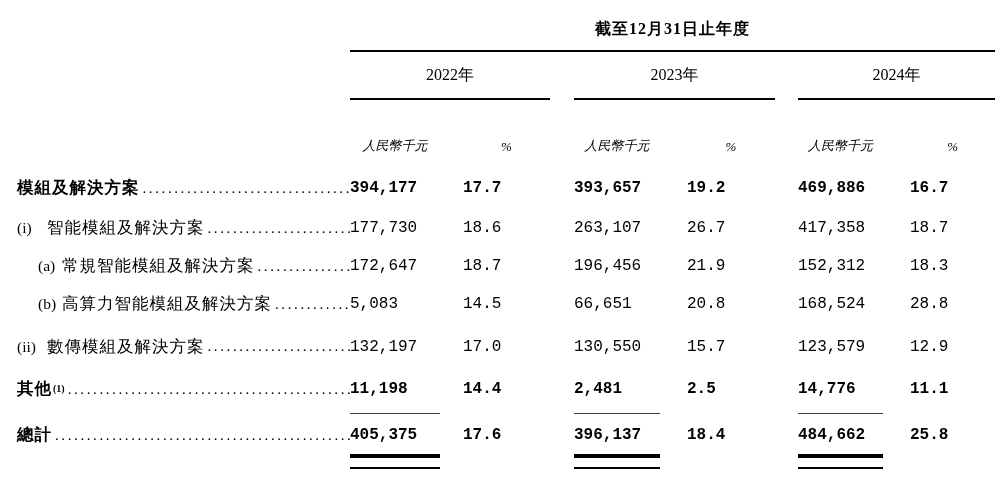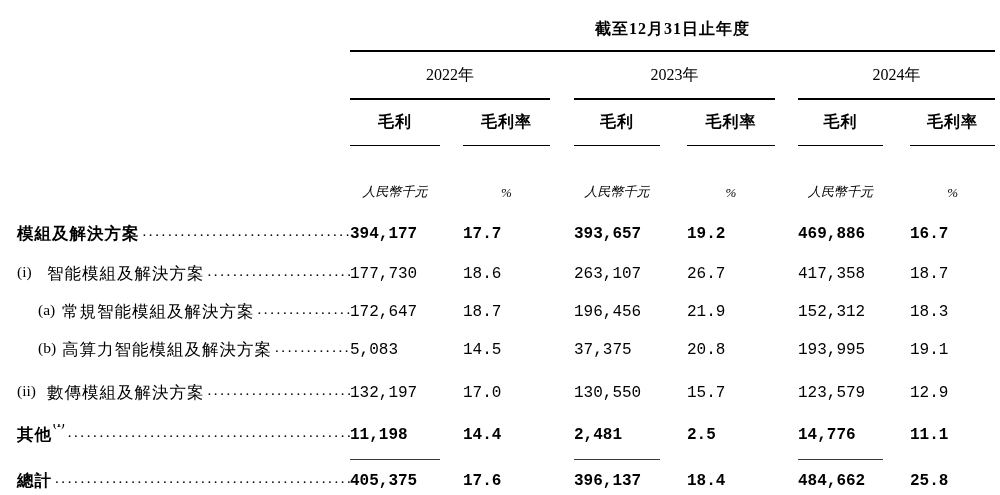--- a/index.html
+++ b/index.html
@@ -60,21 +60,21 @@
   tr.r-data td { height: 38px; font-size: 16px; }
   tr.r-data.first td { height: 42px; }
   tr.r-data.tall td { height: 47px; }
   tr.r-data.total td { height: 36px; }
   tr.bold .num, tr.bold .lab .txt, tr.bold .lab sup { font-weight: 700; }
 
   .num { text-align: left; white-space: nowrap; font-size: 16px; font-family: Liberation Mono, monospace; }
 
   .lab {
     display: flex;
-    align-items: flex-start;
+    align-items: center;
     padding-left: 12px;
     font-size: 16.5px;
     white-space: nowrap;
     overflow: hidden;
   }
   .lab .txt { flex: none; letter-spacing: 1px; }
   .lab .pfx { flex: none; width: 30px; font-size: 15.5px; letter-spacing: 0; }
   .lab.lvl2 { padding-left: 33px; }
   .lab.lvl2 .pfx { width: 24px; }
   .lab sup { font-size: 10px; line-height: 0; vertical-align: super; margin-left: 1px; }
@@ -125,34 +125,20 @@
 
     <tr>
       <td></td>
       <td class="year-cell" colspan="3">2022年</td>
       <td></td>
       <td class="year-cell" colspan="3">2023年</td>
       <td></td>
       <td class="year-cell" colspan="3">2024年</td>
     </tr>
 
-    <tr>
-      <td></td>
-      <td class="colh-cell">毛利</td>
-      <td></td>
-      <td class="colh-cell">毛利率</td>
-      <td></td>
-      <td class="colh-cell">毛利</td>
-      <td></td>
-      <td class="colh-cell">毛利率</td>
-      <td></td>
-      <td class="colh-cell">毛利</td>
-      <td></td>
-      <td class="colh-cell">毛利率</td>
-    </tr>
 
     <tr>
       <td></td>
       <td class="unit-cell">人民幣千元</td>
       <td></td>
       <td class="unit-cell">%</td>
       <td></td>
       <td class="unit-cell">人民幣千元</td>
       <td></td>
       <td class="unit-cell">%</td>
@@ -229,27 +215,27 @@
         <div class="lab lvl2">
           <span class="pfx">(b)</span>
           <span class="txt">高算力智能模組及解決方案</span>
           <span class="leader"></span>
         </div>
       </td>
       <td class="num">5,083</td>
       <td></td>
       <td class="num">14.5</td>
       <td></td>
-      <td class="num">37,375</td>
+      <td class="num">66,651</td>
       <td></td>
       <td class="num">20.8</td>
       <td></td>
-      <td class="num">193,995</td>
-      <td></td>
-      <td class="num">19.1</td>
+      <td class="num">168,524</td>
+      <td></td>
+      <td class="num">28.8</td>
     </tr>
 
     <tr class="r-data tall">
       <td>
         <div class="lab lvl1">
           <span class="pfx">(ii)</span>
           <span class="txt">數傳模組及解決方案</span>
           <span class="leader"></span>
         </div>
       </td>

